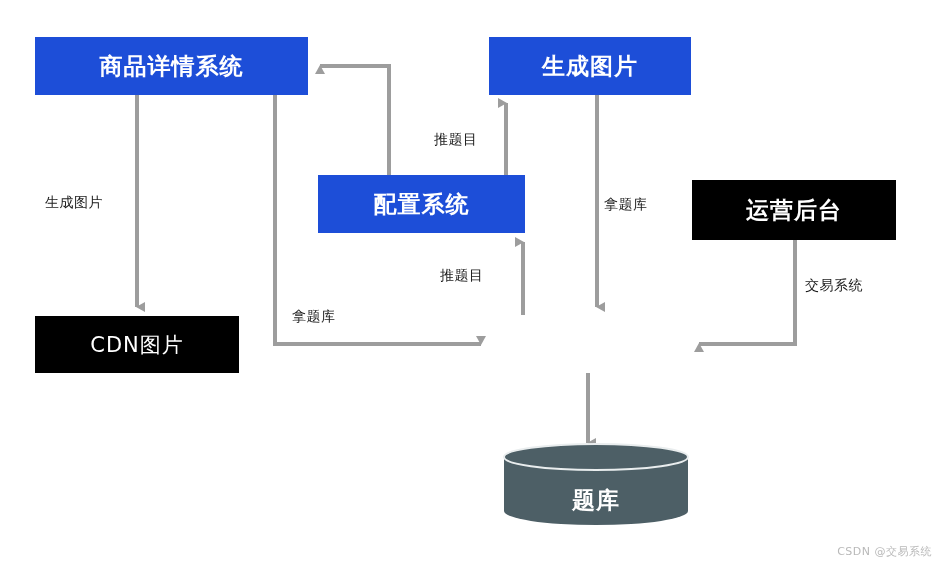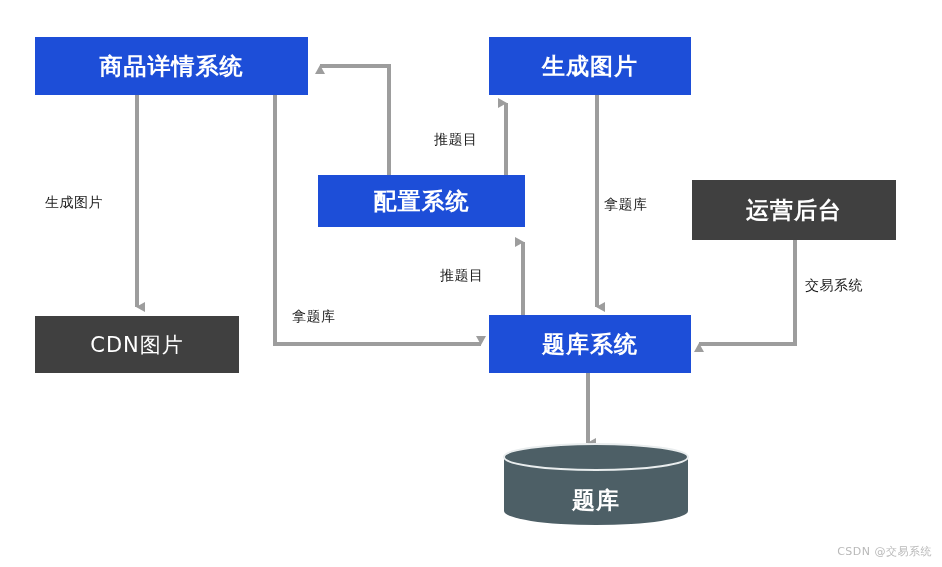--- a/index.html
+++ b/index.html
@@ -24,21 +24,21 @@
     justify-content: center;
     color: #ffffff;
     box-sizing: border-box;
     letter-spacing: 1px;
     z-index: 3;
   }
   .node-red {
     background: #1d4ed8;
   }
   .node-teal {
-    background: #404040;
+    background: #000000;
   }
   .node-bold {
     font-weight: bold;
   }
   .node-label {
     pointer-events: none;
     white-space: nowrap;
   }
   .edge-label {
     position: absolute;
@@ -126,35 +126,32 @@
   </svg>
 
   <div class="node node-red node-bold" style="left:35px; top:37px; width:273px; height:58px; font-size:23px;">
     <span class="node-label">商品详情系统</span>
   </div>
 
   <div class="node node-red node-bold" style="left:489px; top:37px; width:202px; height:58px; font-size:23px;">
     <span class="node-label">生成图片</span>
   </div>
 
-  <div class="node node-red node-bold" style="left:318px; top:175px; width:207px; height:52px; font-size:23px;">
+  <div class="node node-red node-bold" style="left:318px; top:175px; width:207px; height:58px; font-size:23px;">
     <span class="node-label">配置系统</span>
   </div>
 
   <div class="node node-teal node-bold" style="left:692px; top:180px; width:204px; height:60px; font-size:23px;">
     <span class="node-label">运营后台</span>
   </div>
 
   <div class="node node-teal" style="left:35px; top:316px; width:204px; height:57px; font-size:21px;">
     <span class="node-label">CDN图片</span>
   </div>
 
-  <div class="node node-red node-bold" style="left:489px; top:315px; width:202px; height:58px; font-size:23px;">
-    <span class="node-label">题库系统</span>
-  </div>
 
   <div class="db" style="left:503px; top:443px; width:186px; height:82px;">
     <svg width="186" height="82" viewBox="0 0 186 82" xmlns="http://www.w3.org/2000/svg">
       <path d="M 1 14 L 1 68 A 92 14 0 0 0 185 68 L 185 14 Z" fill="#4d5f66"></path>
       <ellipse cx="93" cy="14" rx="92" ry="13" fill="#4d5f66" stroke="#e9edee" stroke-width="2"></ellipse>
     </svg>
     <div class="db-text">题库</div>
   </div>
 
   <div class="edge-label" style="left:45px; top:194px;">生成图片</div>

